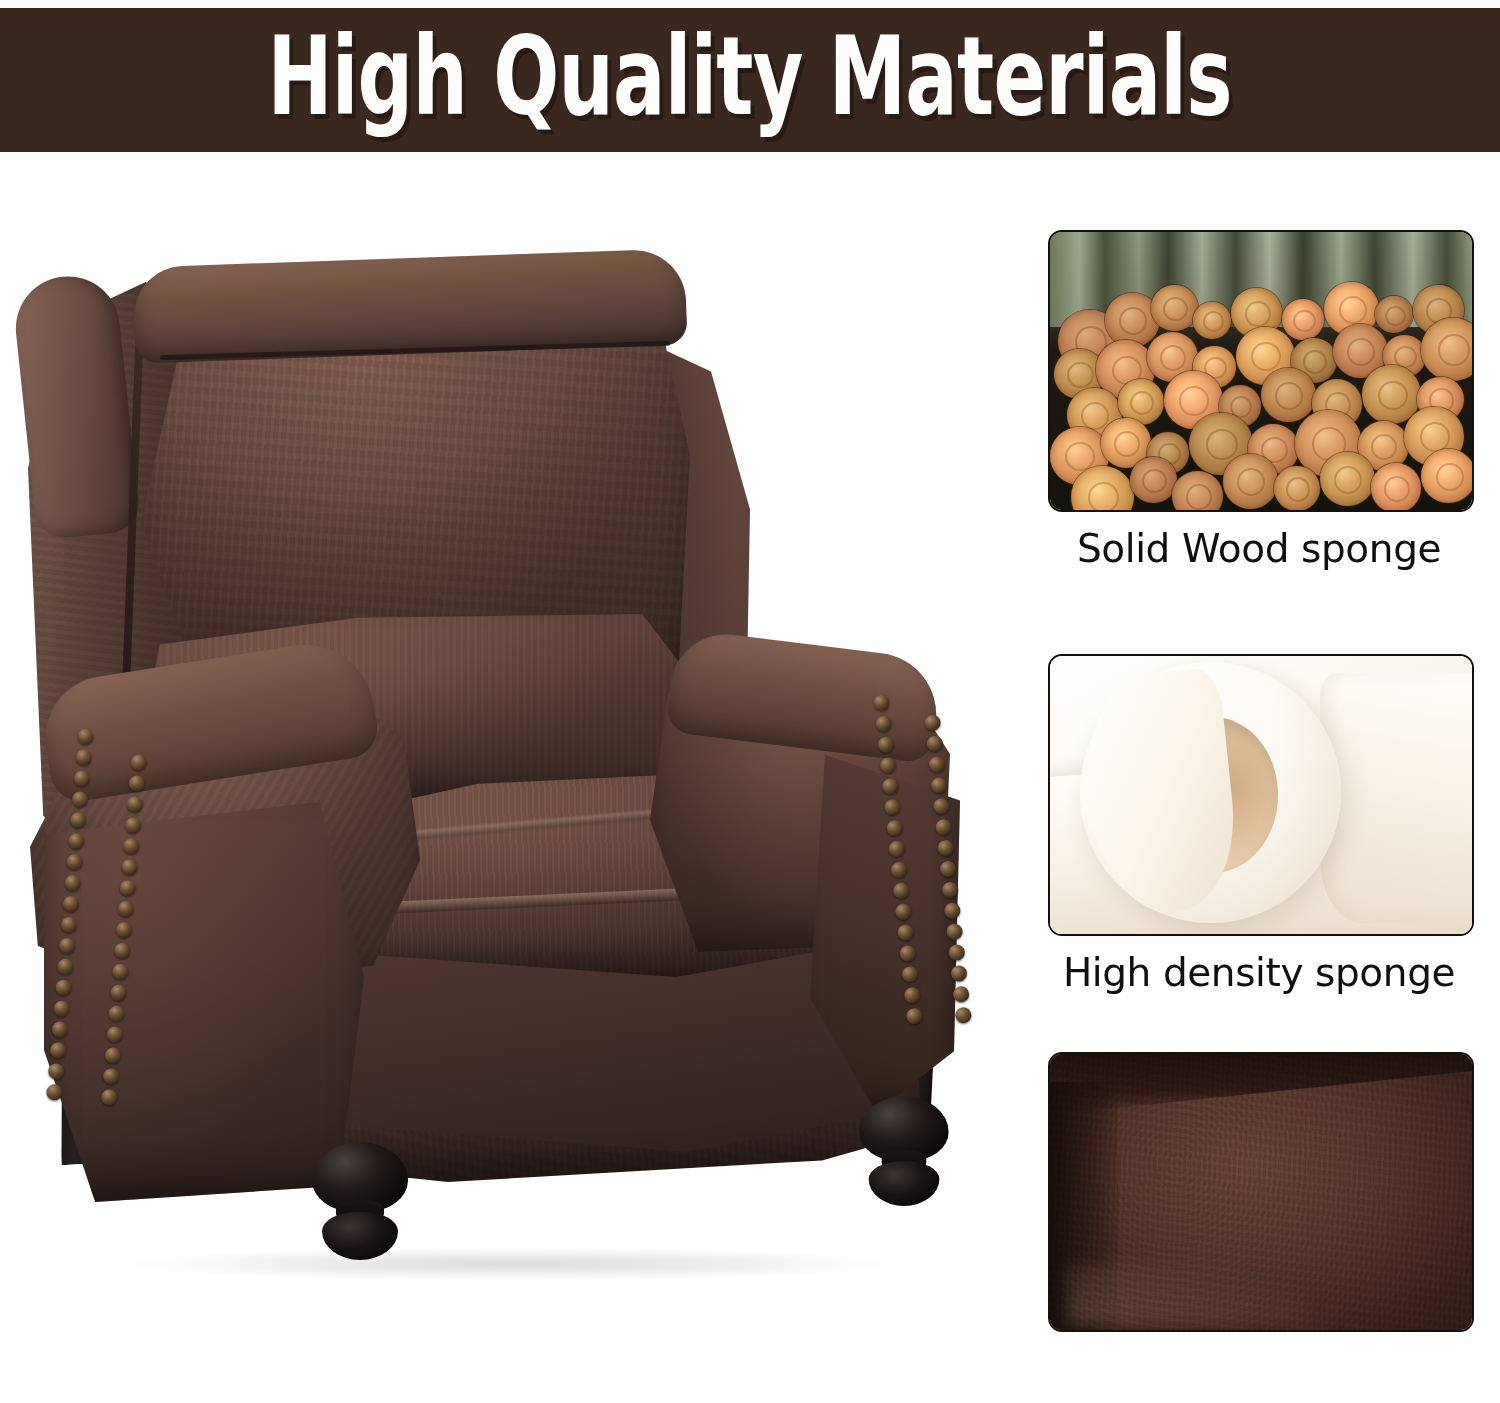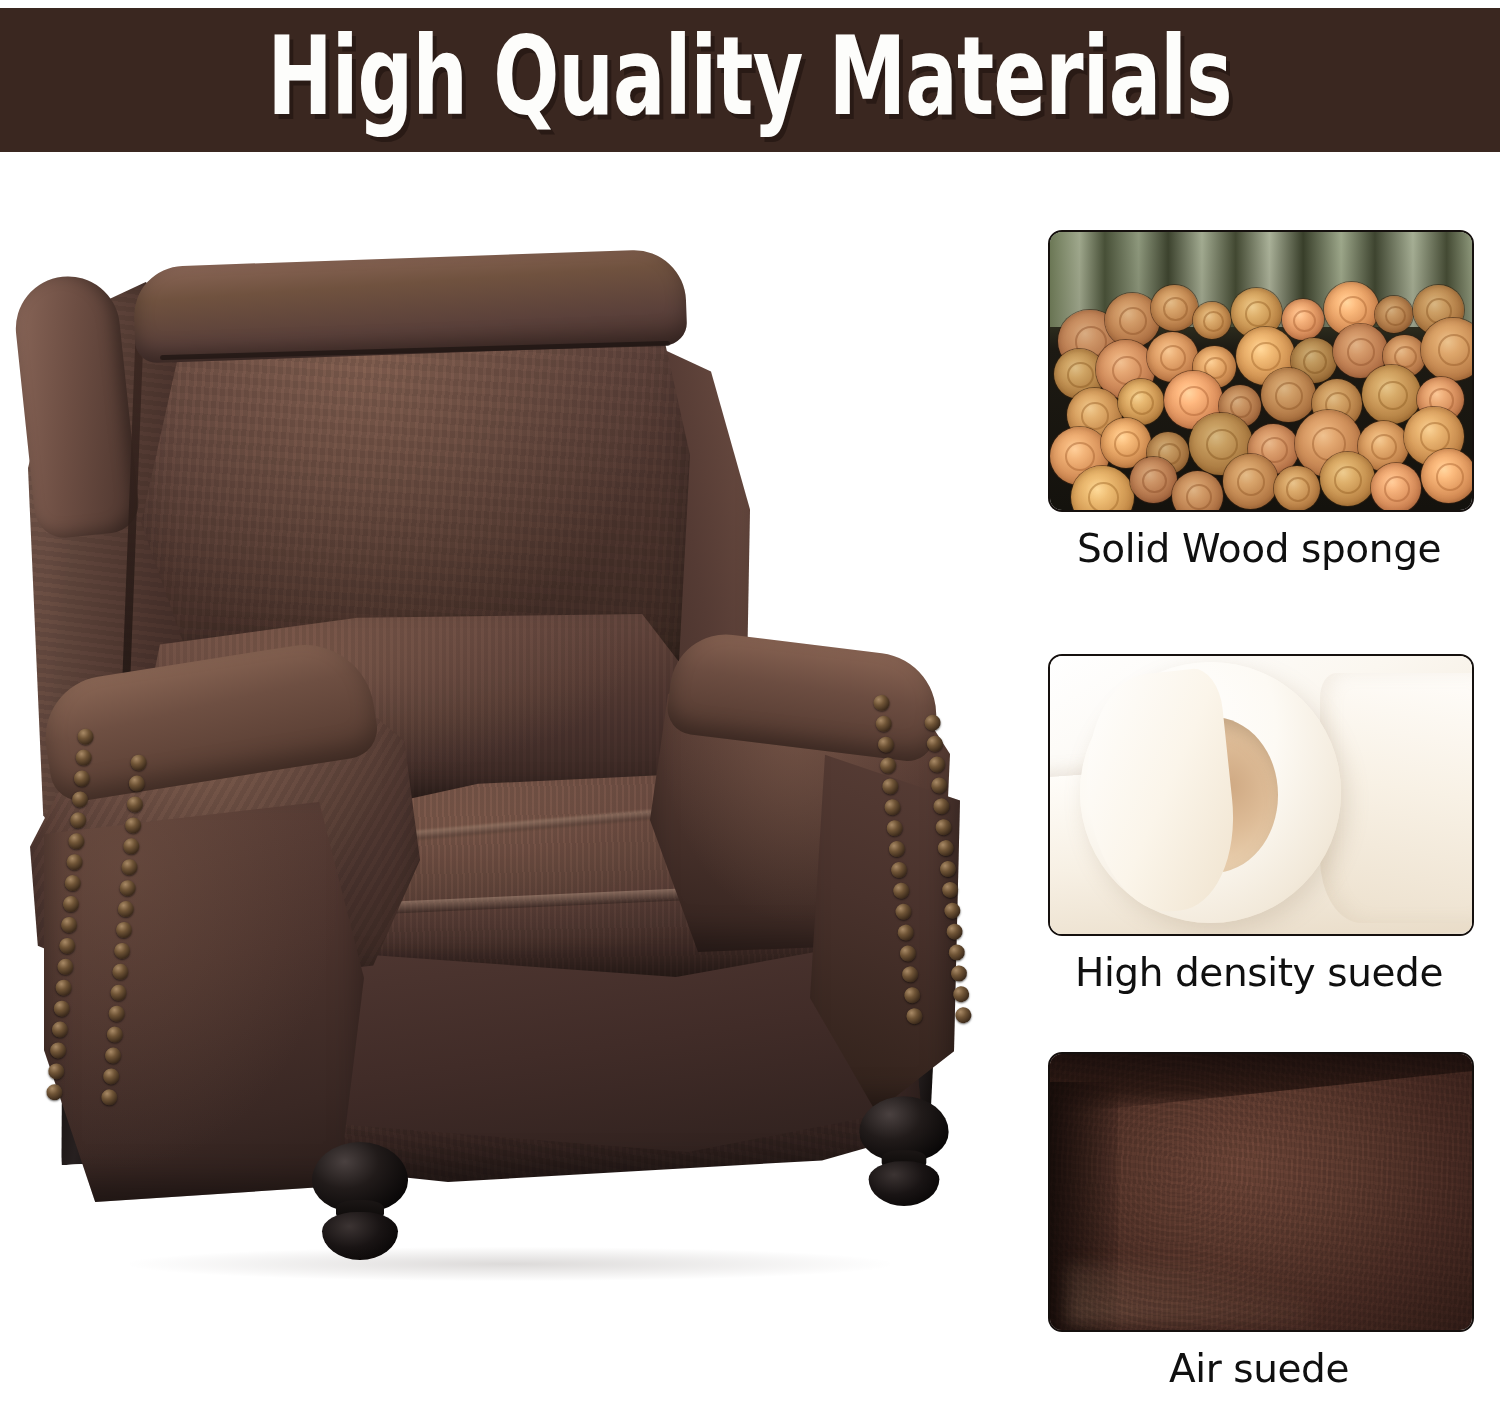--- a/index.html
+++ b/index.html
@@ -822,29 +822,28 @@
     <div class="panel panel-2">
       <div class="panel-figure">
         <div class="foam">
           <div class="sheet"></div>
           <div class="right-slab"></div>
           <div class="roll-outer"></div>
           <div class="roll-hole"></div>
           <div class="roll-lip"></div>
         </div>
       </div>
-      <div class="panel-caption">High density suede</div>
+      <div class="panel-caption">High density sponge</div>
     </div>
 
     <div class="panel panel-3">
       <div class="panel-figure">
         <div class="suede">
           <div class="top-dark"></div>
           <div class="edge-left"></div>
           <div class="sheen"></div>
           <div class="grain"></div>
         </div>
       </div>
-      <div class="panel-caption">Air suede</div>
     </div>
 
   </div>
 </div>
 
 </body></html>

